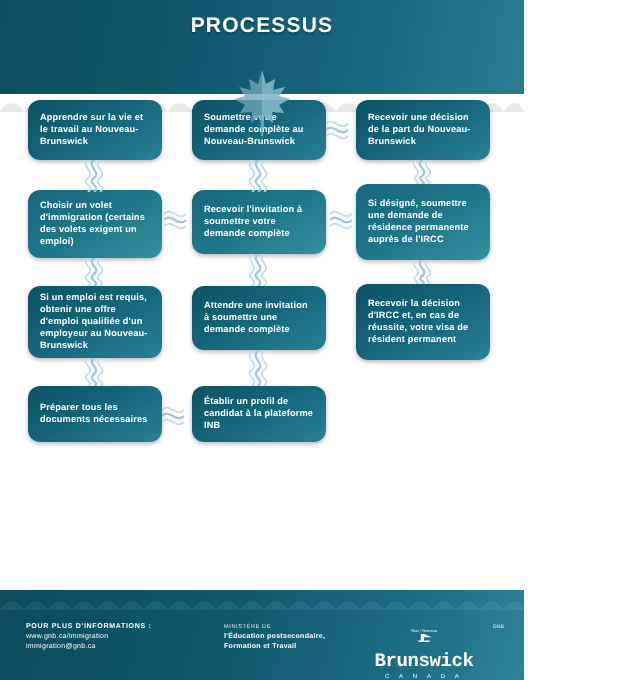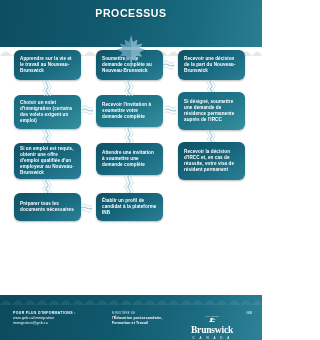--- a/index.html
+++ b/index.html
@@ -138,21 +138,21 @@
   .f-min .ln { display: block; font-weight: bold; }
 
   .logo {
     position: absolute; right: 22px; top: 13px;
     width: 56px; height: 22px;
     color: #ffffff;
     text-align: center;
   }
   .logo-mark { height: 8px; }
   .logo-word {
-    font-family: Liberation Serif, serif;
+    font-family: Liberation Mono, monospace;
     font-size: 9.5px;
     font-weight: bold;
     line-height: 9.5px;
     letter-spacing: -0.2px;
   }
   .logo-sub {
     font-size: 3px;
     letter-spacing: 2.1px;
     line-height: 5px;
   }

